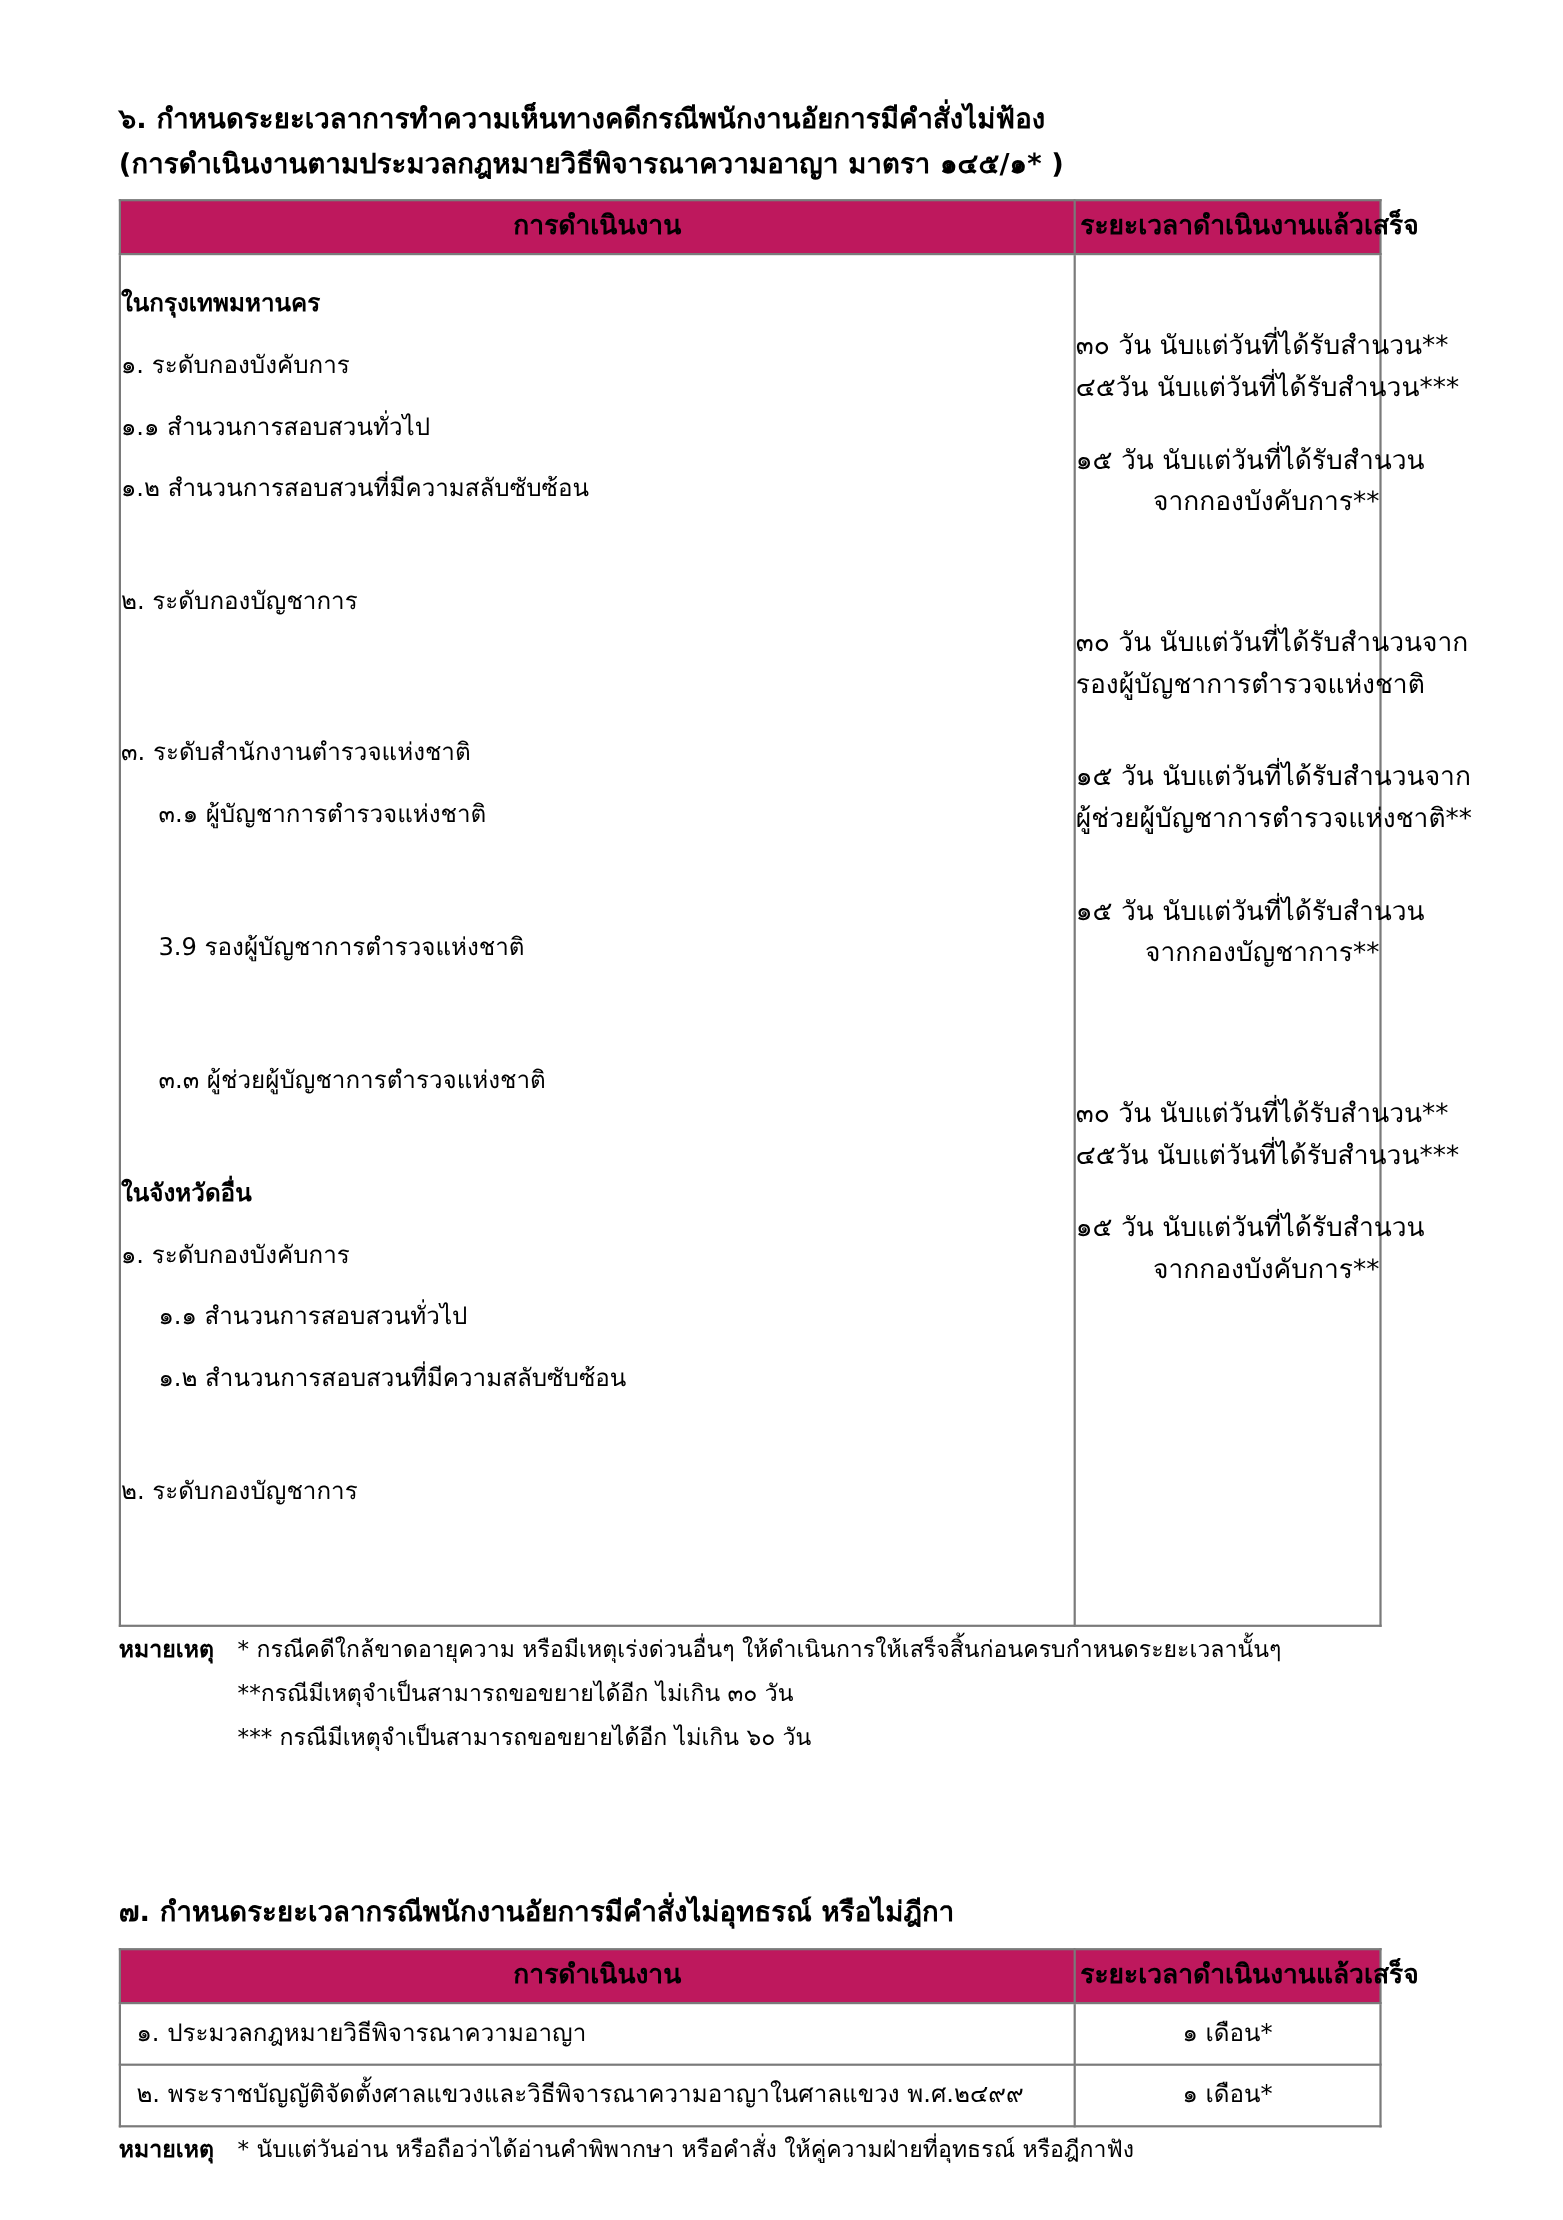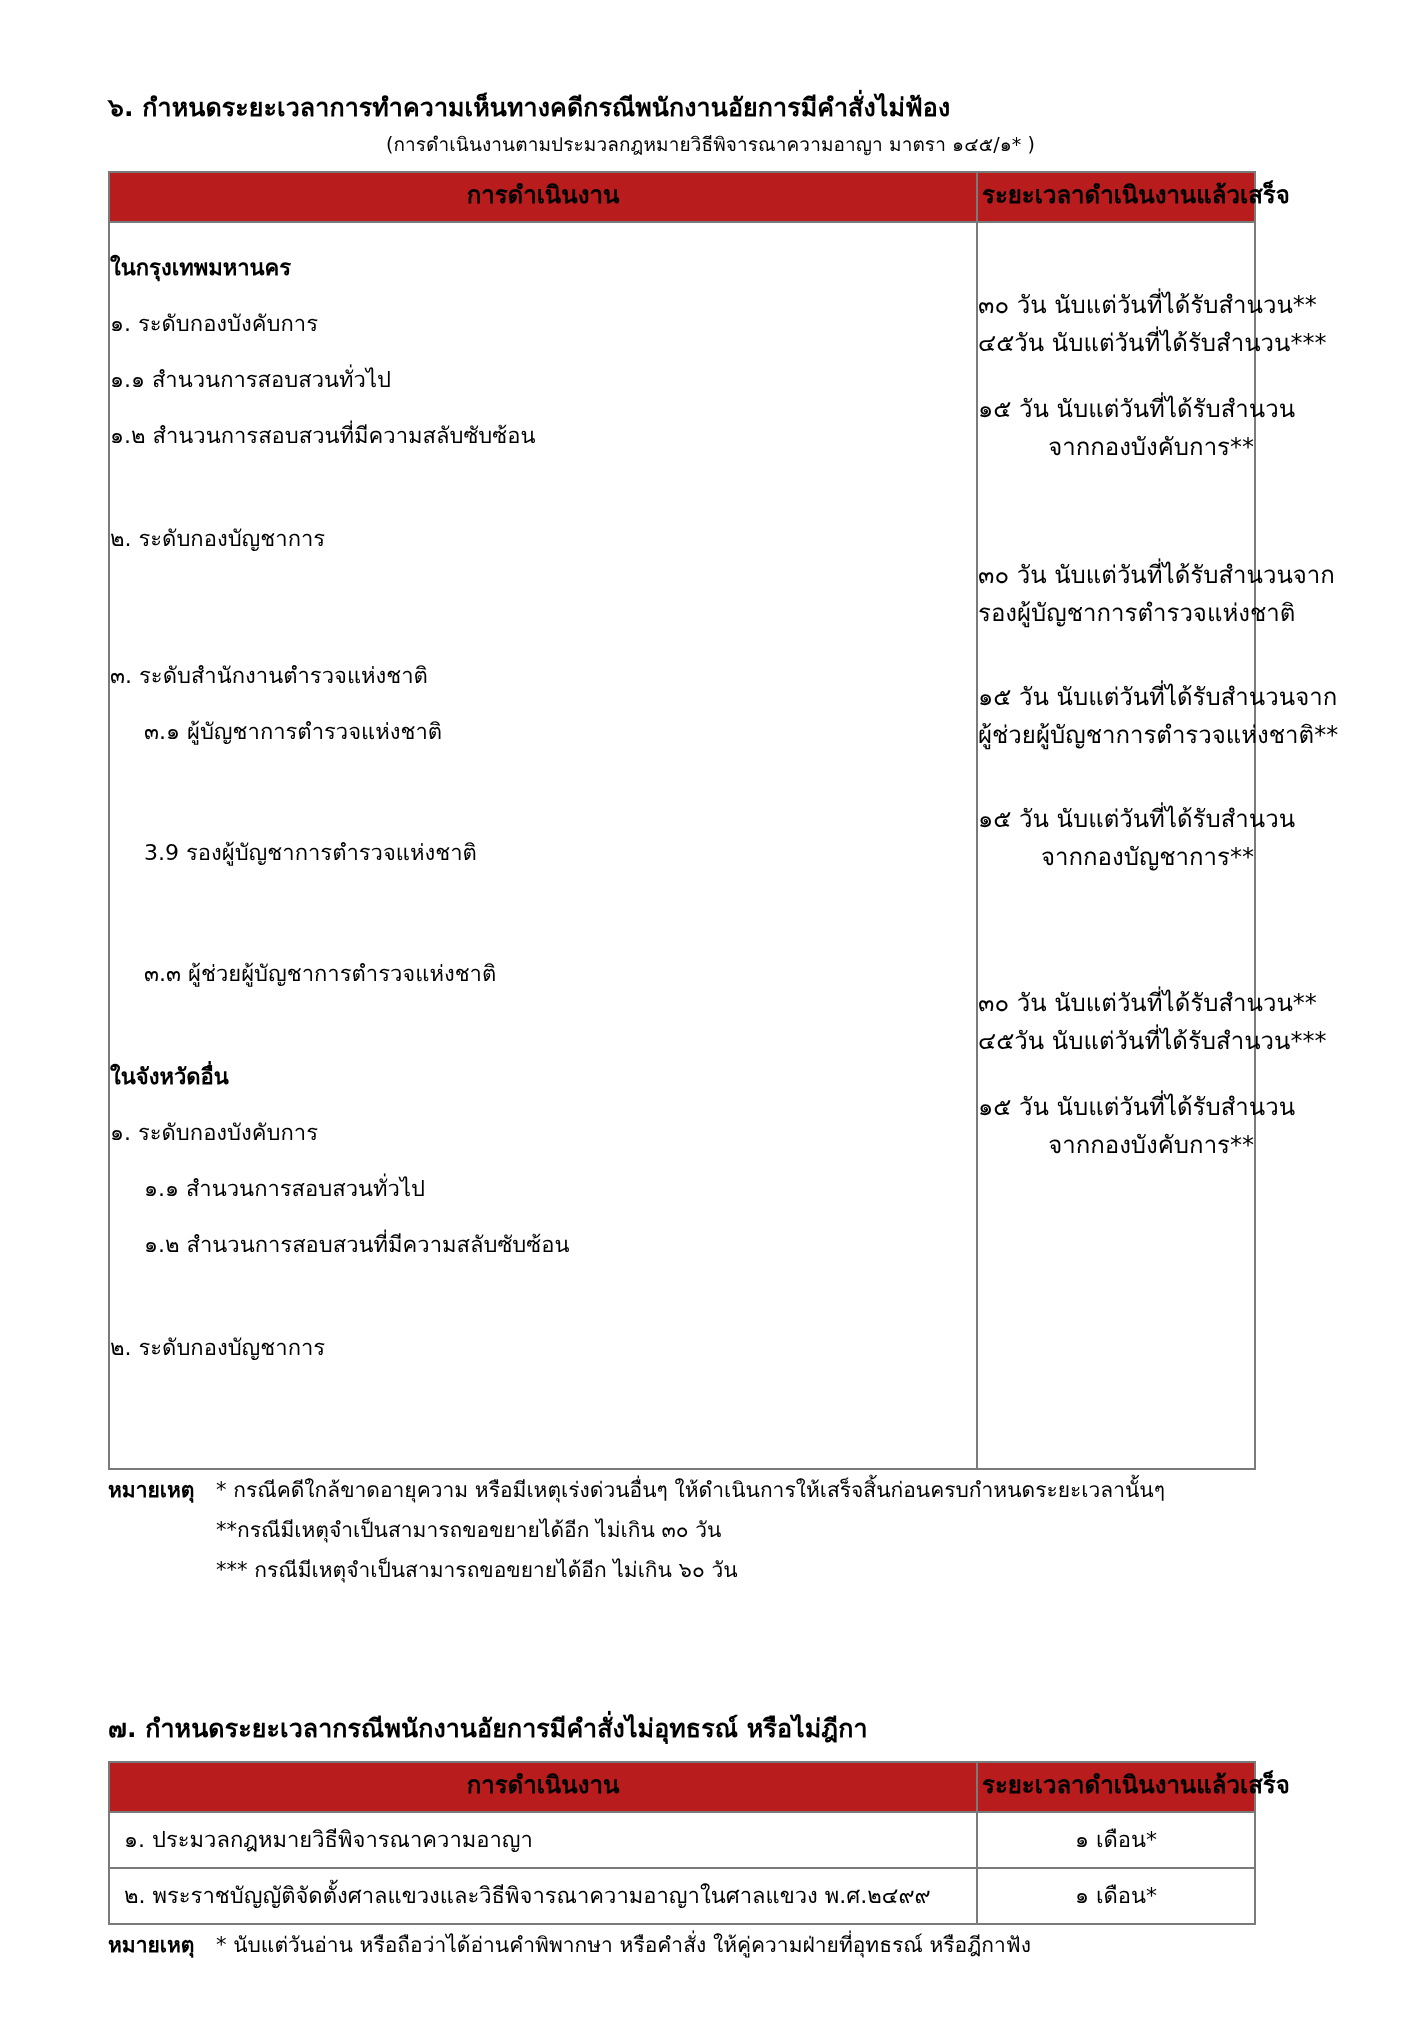--- a/index.html
+++ b/index.html
@@ -32,43 +32,42 @@
 
   
   .section-heading {
     font-size: 25px;
     font-weight: bold;
     line-height: 1.62;
     letter-spacing: 0.1px;
     white-space: nowrap;
   }
   .section-subheading {
-    font-size: 19px;
-    font-weight: normal;
+    font-size: 25px;
+    font-weight: bold;
     line-height: 1.62;
     letter-spacing: 0.1px;
     white-space: nowrap;
-    text-align: center;
   }
 
   
   table.doc-table {
     border-collapse: collapse;
     width: 1146px;
     margin-top: 12px;
     table-layout: fixed;
   }
   table.doc-table th,
   table.doc-table td {
     border: 2px solid #7a7a7a;
     vertical-align: top;
     padding: 0;
   }
   table.doc-table thead th {
-    background: #b91c1c;
+    background: #be185d;
     text-align: center;
     font-weight: bold;
     font-size: 24px;
     padding: 6px 4px 9px 4px;
     line-height: 1.35;
     white-space: nowrap;
   }
   .col-action { width: 868px; }
   .col-time   { width: 278px; }
 

